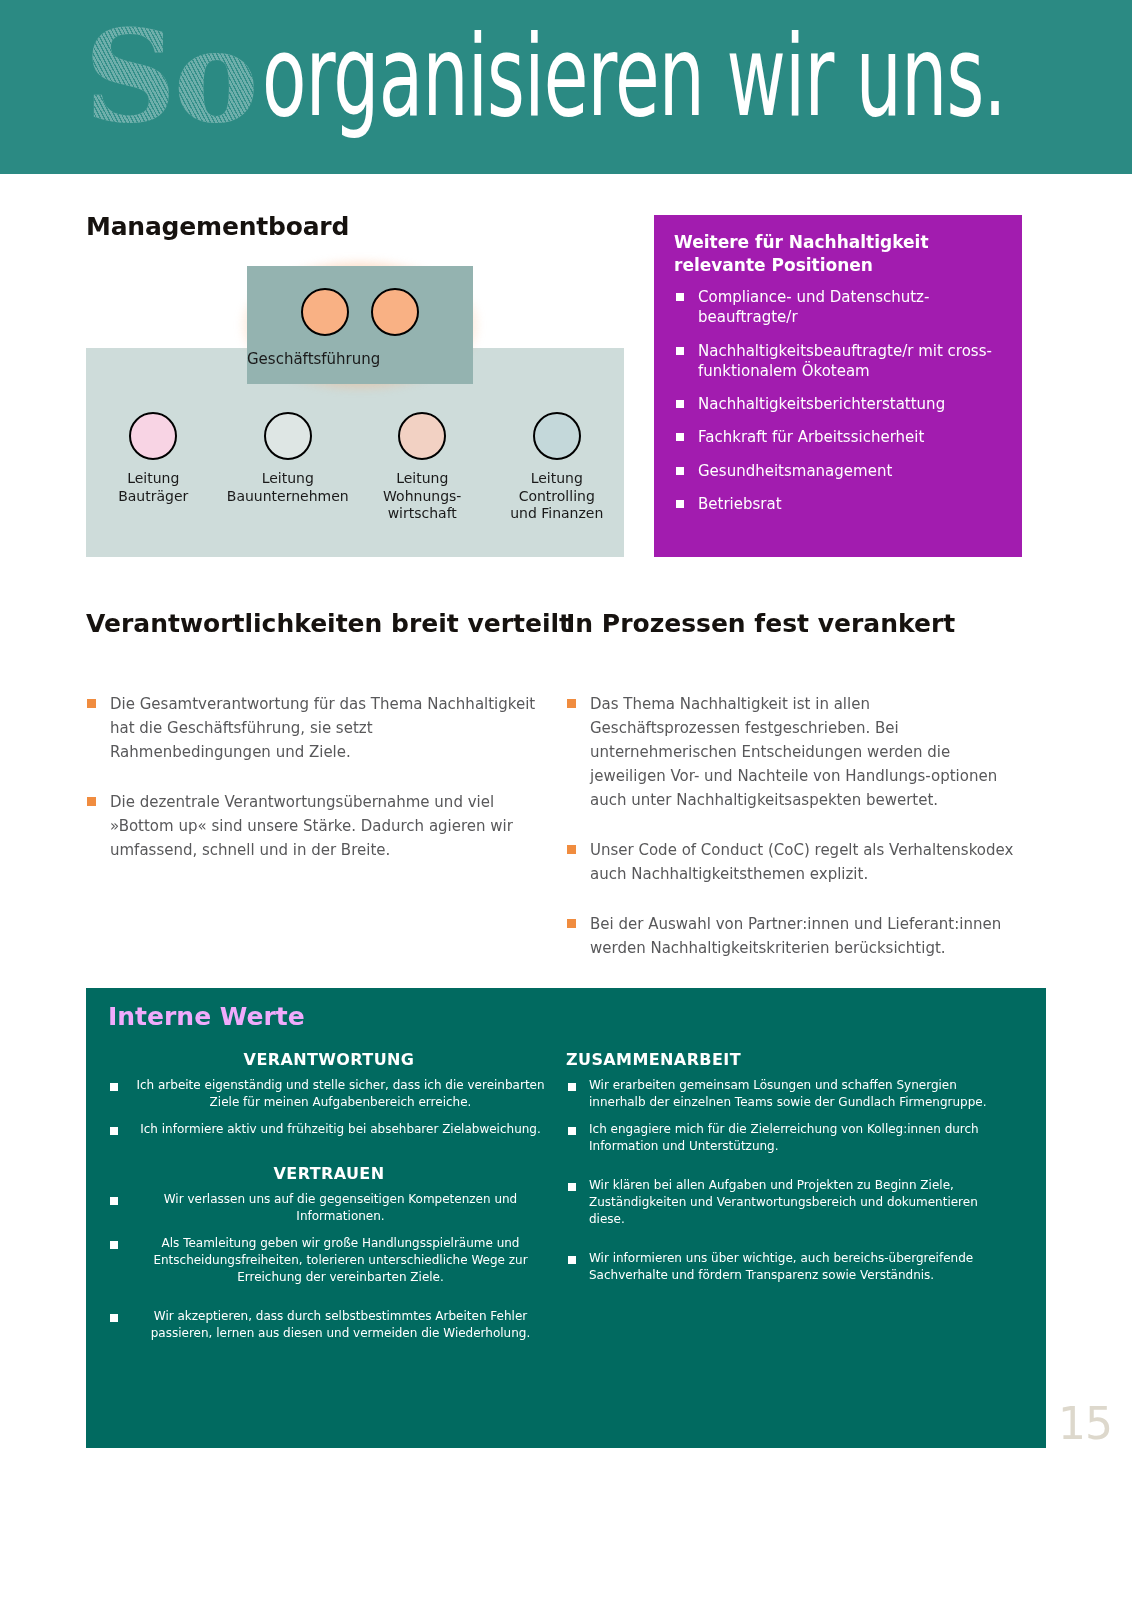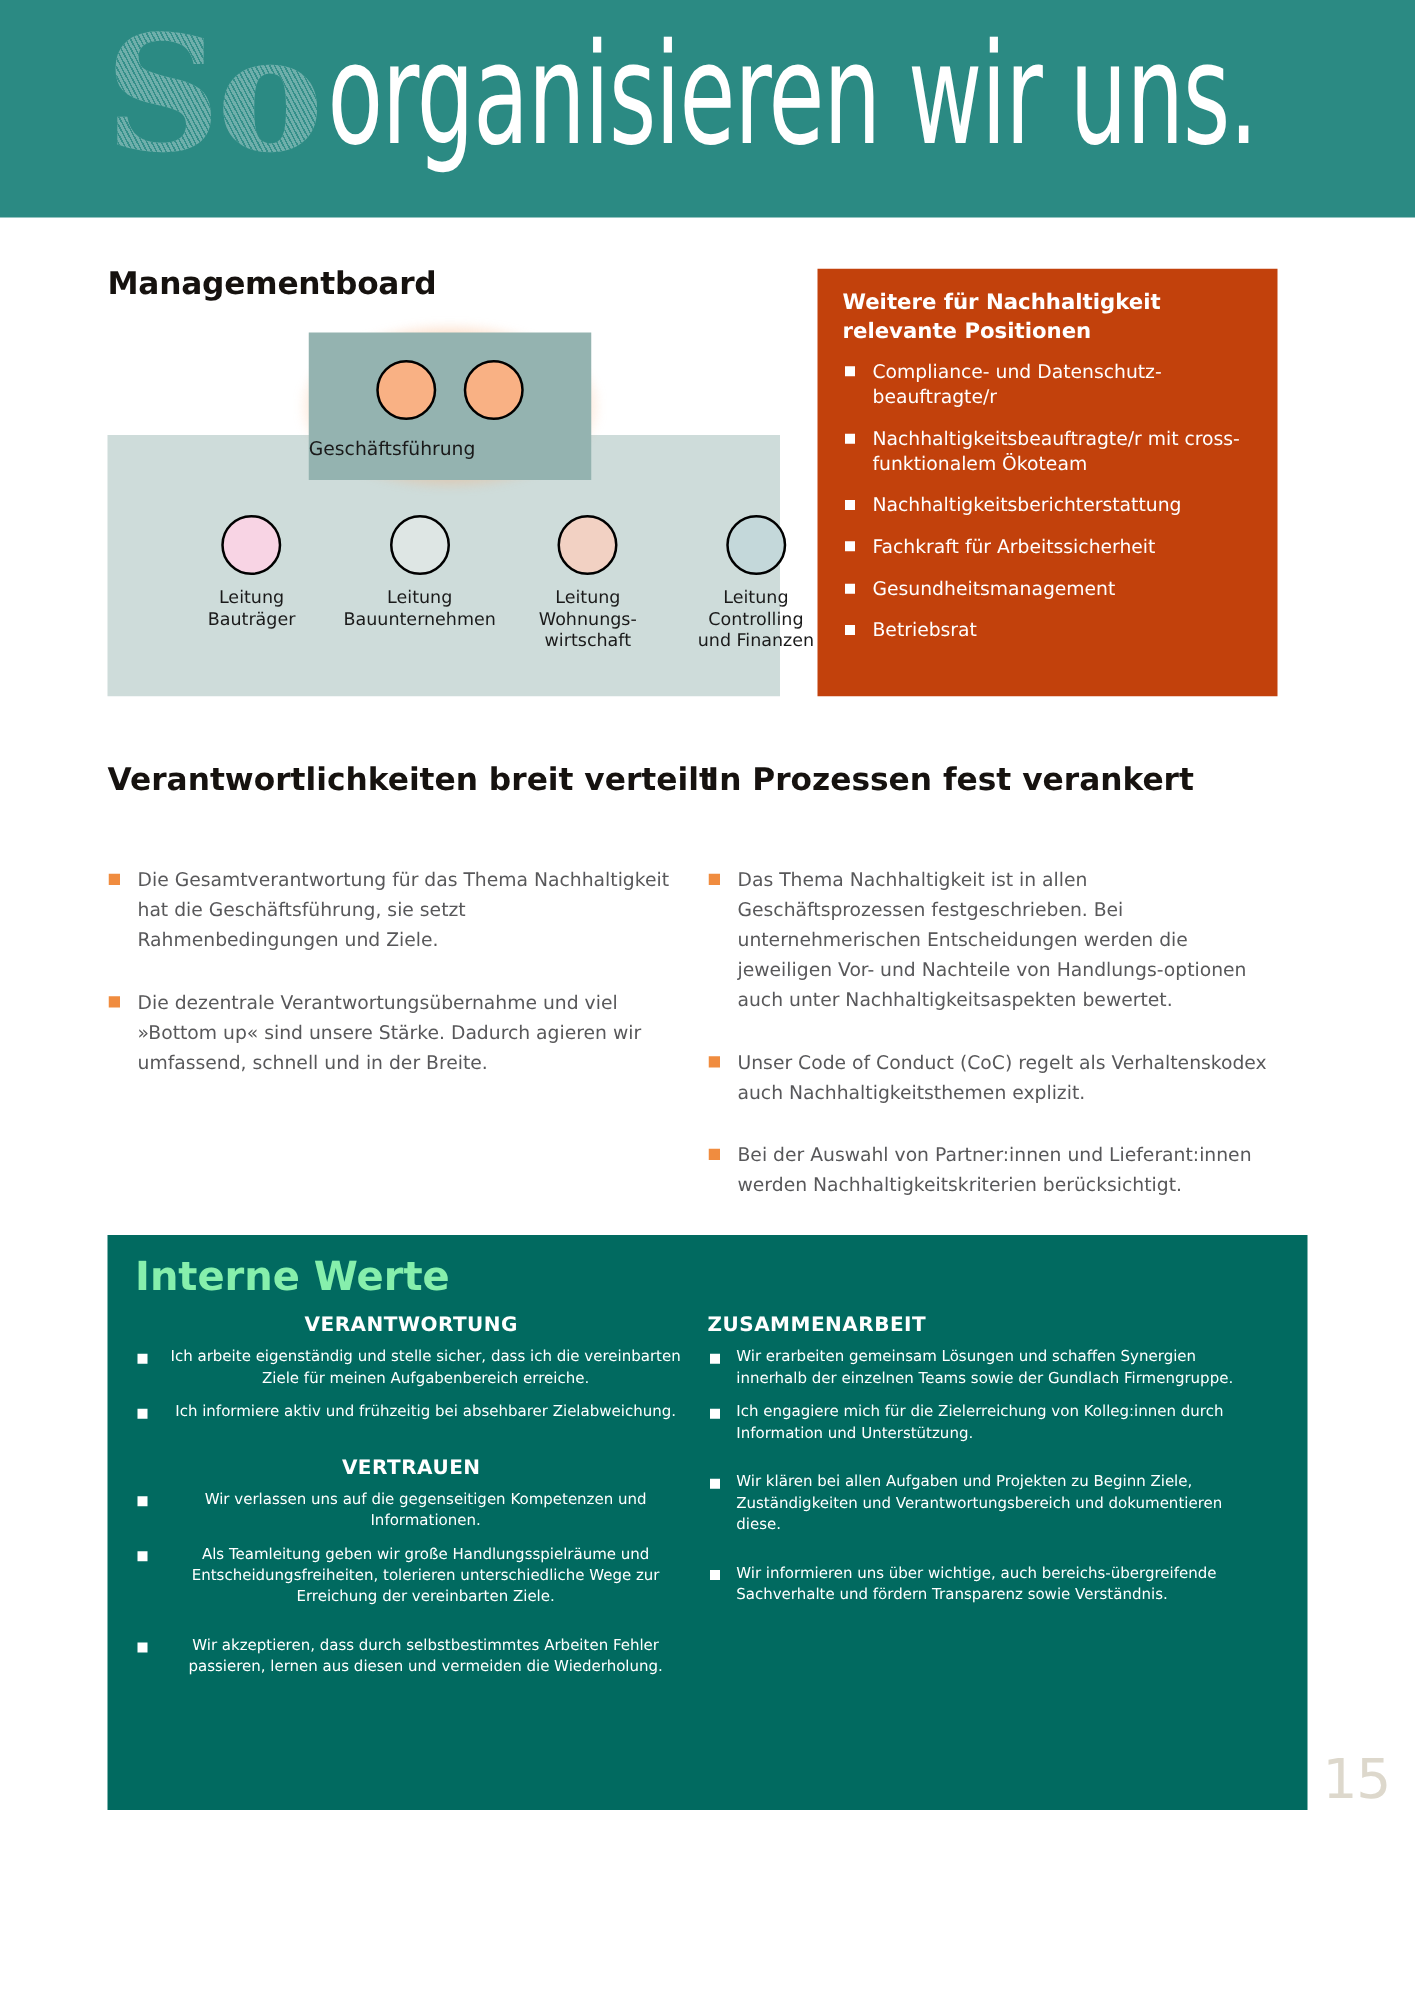--- a/index.html
+++ b/index.html
@@ -93,36 +93,35 @@
   .gf-circ{width:48px;height:48px;background:#f9b184;}
   .gf-label{
     position:absolute;left:0;top:84px;width:226px;text-align:left;
     font-size:15px;color:#1a1a1a;
     font-family:"DejaVu Sans", sans-serif;
   }
 
   .leads{
     position:absolute;left:86px;top:412px;width:538px;height:130px;
     display:flex;
-    padding-left:48px;
   }
   .lead{
     flex:1;display:flex;flex-direction:column;align-items:center;
   }
   .lead .circ{width:48px;height:48px;}
   .lead-label{
     margin-top:10px;text-align:center;
     font-size:14px;line-height:1.25;color:#1a1a1a;
     font-family:"DejaVu Sans", sans-serif;
   }
 
   
   .positions-box{
     position:absolute;left:654px;top:215px;width:368px;height:342px;
-    background:#c2410c;
+    background:#a21caf;
   }
   .positions-title{
     position:absolute;left:20px;top:16px;width:310px;
     color:#ffffff;font-weight:700;font-size:17px;line-height:1.35;
     font-family:"DejaVu Sans", sans-serif;
   }
   .positions-list{
     position:absolute;left:20px;top:72px;width:330px;
     list-style:none;margin:0;padding:0;
   }
@@ -160,21 +159,21 @@
     width:9px;height:9px;background:#f08c3f;
   }
 
   
   .values-box{
     position:absolute;left:86px;top:988px;width:960px;height:460px;
     background:#016a60;
   }
   .values-title{
     position:absolute;left:22px;top:14px;
-    color:#86efac;font-weight:700;font-size:32px;
+    color:#f0abfc;font-weight:700;font-size:25px;
     font-family:"DejaVu Sans", sans-serif;
   }
   .values-col{
     position:absolute;top:62px;width:442px;
   }
   .values-col.c1{left:22px;text-align:center;}
   .values-col.c2{left:480px;}
   .values-subhead{
     color:#ffffff;font-weight:700;font-size:16px;
     letter-spacing:0.4px;margin:0 0 8px 0;

